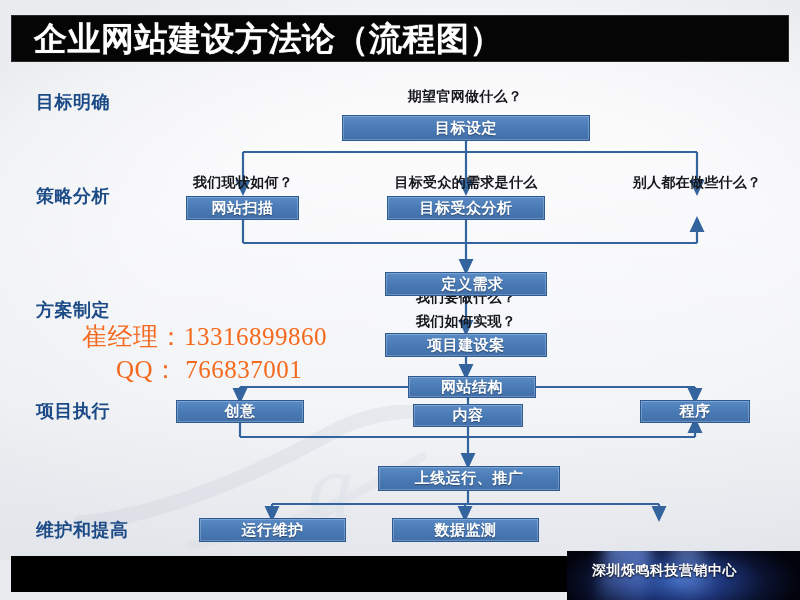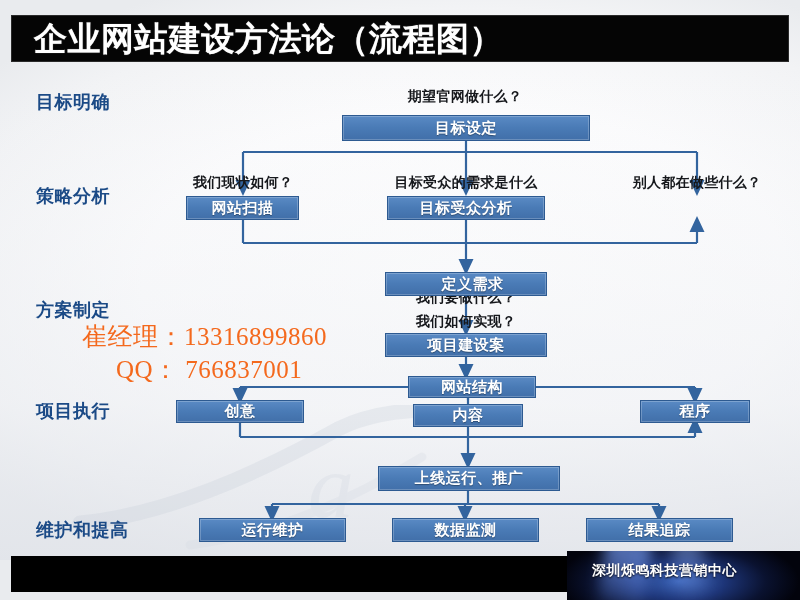--- a/index.html
+++ b/index.html
@@ -241,21 +241,20 @@
   <div class="node" style="left:387px; top:196px; width:158px; height:24px;">目标受众分析</div>
   <div class="node" style="left:385px; top:272px; width:162px; height:24px;padding-left:13px;">定义需求</div>
   <div class="node" style="left:385px; top:333px; width:162px; height:24px;">项目建设案</div>
   <div class="node" style="left:408px; top:376px; width:128px; height:22px;">网站结构</div>
   <div class="node" style="left:176px; top:400px; width:128px; height:23px;">创意</div>
   <div class="node" style="left:413px; top:404px; width:110px; height:23px;">内容</div>
   <div class="node" style="left:640px; top:400px; width:110px; height:23px;">程序</div>
   <div class="node" style="left:378px; top:466px; width:182px; height:25px;font-family:Liberation Mono, monospace;">上线运行、推广</div>
   <div class="node" style="left:199px; top:518px; width:147px; height:24px;">运行维护</div>
   <div class="node" style="left:392px; top:518px; width:147px; height:24px;">数据监测</div>
-  <div class="node" style="left:586px; top:518px; width:147px; height:24px;">结果追踪</div>
 
   <div class="contact line1">崔经理：13316899860</div>
   <div class="contact line2">QQ： 766837001</div>
 
   <div class="footbar"></div>
   <div class="foot-glow">
     <div class="beam"></div>
     <div class="beam2"></div>
   </div>
   <div class="foot-text">深圳烁鸣科技营销中心</div>

